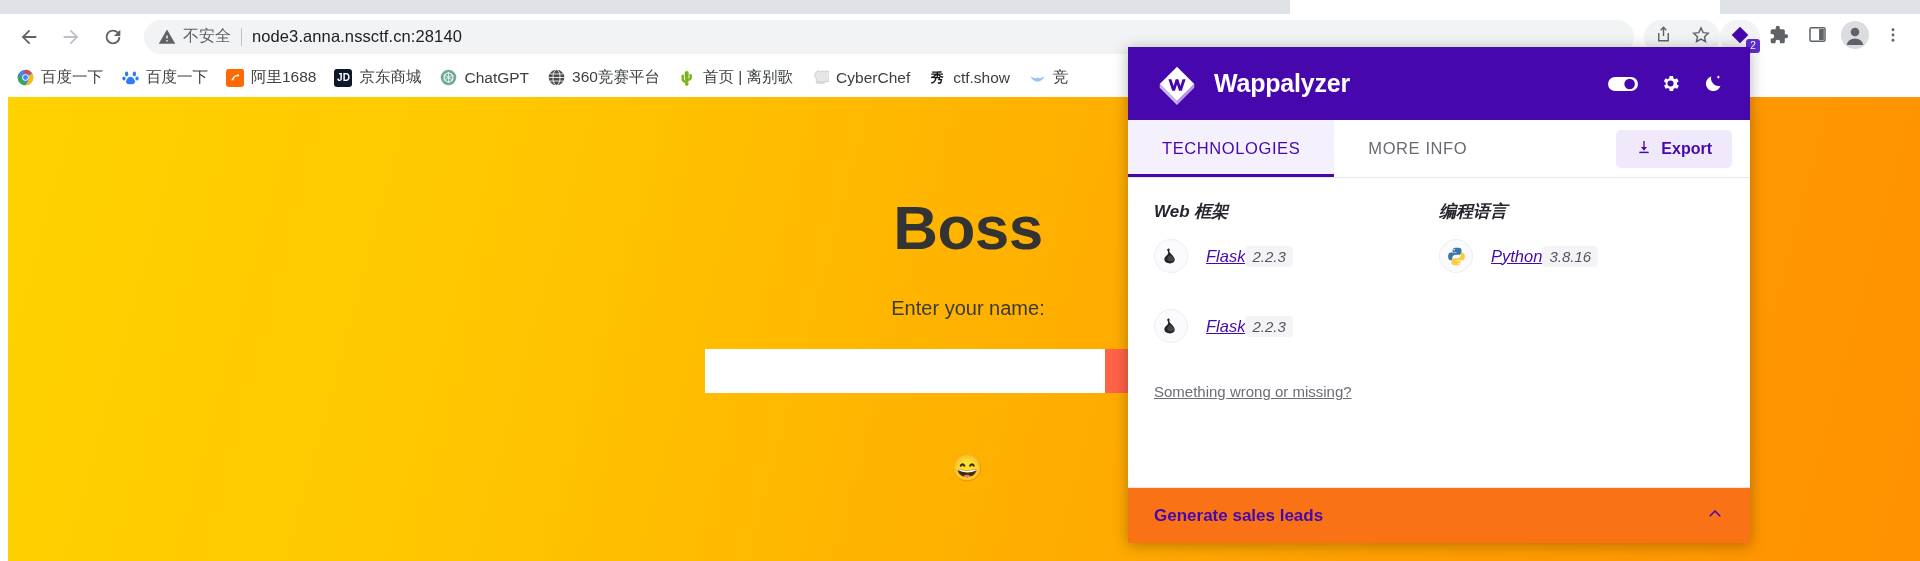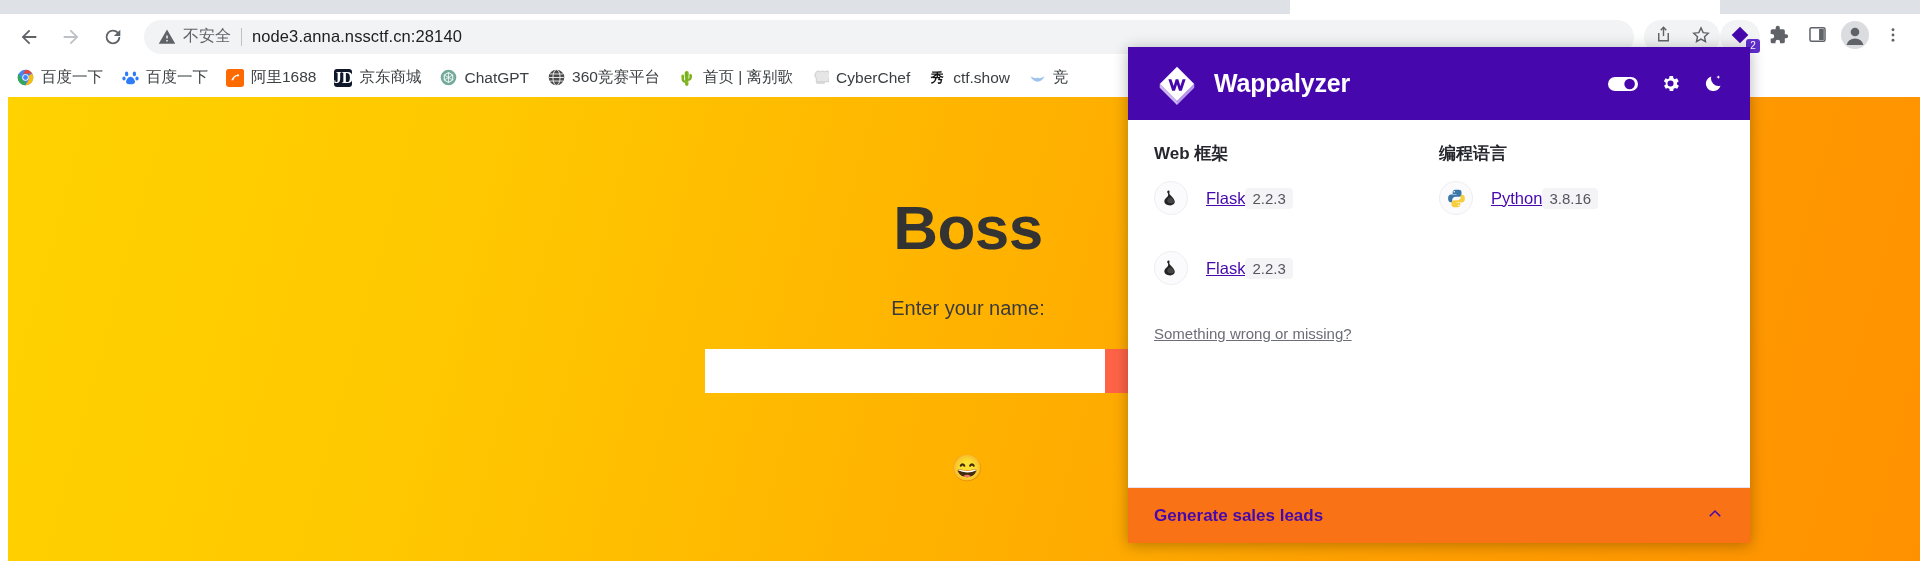--- a/index.html
+++ b/index.html
@@ -145,21 +145,21 @@
   }
   .export-btn {
     margin-left: auto; align-self: center; margin-right: 18px;
     background: #efe9fb; color: #4608AD; font-size: 16px; font-weight: bold;
     border: none; border-radius: 5px; height: 38px; padding: 0 20px;
     display: flex; align-items: center; gap: 9px; cursor: pointer;
     font-family: "Liberation Sans", sans-serif;
   }
 
   .wapp-body { flex: 1 1 auto; padding: 22px 26px 0 26px; background:#fff; overflow:hidden; }
-  .tech-grid { display: flex; }
+  .tech-grid { display: flex; font-style: italic; }
   .tech-col { width: 50%; }
   .cat-title {
     font-size: 17px; font-weight: bold; color: #26262e; margin-bottom: 16px;
   }
   .tech-row { display: flex; align-items: center; margin-bottom: 36px; }
   .tech-ico {
     width: 34px; height: 34px; border-radius: 50%; background: #fbfbfd;
     border: 1px solid #eeeef3;
     display: flex; align-items: center; justify-content: center; flex: 0 0 auto;
   }
@@ -323,21 +323,21 @@
       <span class="bm-ico" style="background:#ff6a00;">
         <svg width="17" height="17" viewBox="0 0 24 24">
             <rect width="24" height="24" rx="4" fill="#ff6a00"></rect>
             <path d="M6 16c2-6 7-9 11-7-3 0-7 2-8 7z" fill="#fff"></path>
             <circle cx="15.5" cy="9" r="1.6" fill="#fff"></circle>
           </svg>
       </span>
       <span class="bm-label">阿里1688</span>
     </div>
     <div class="bm">
-      <span class="bm-ico" style="background:#0f172a;color:#fff;font-weight:bold;font-size:16px;font-family:Liberation Serif, serif;">JD</span>
+      <span class="bm-ico" style="background:#0f172a;color:#fff;font-weight:bold;font-size:10px;">JD</span>
       <span class="bm-label">京东商城</span>
     </div>
     <div class="bm">
       <span class="bm-ico">
         <svg width="17" height="17" viewBox="0 0 24 24">
             <circle cx="12" cy="12" r="11" fill="#74aa9c"></circle>
             <path d="M12 5l6 3.5v7L12 19l-6-3.5v-7z" fill="none" stroke="#fff" stroke-width="1.4"></path>
             <path d="M12 5v14M6 8.5l12 7M18 8.5l-12 7" stroke="#fff" stroke-width="1.1"></path>
           </svg>
       </span>
@@ -416,20 +416,37 @@
         </span>
         <span class="hdr-icon">
           <svg width="21" height="21" viewBox="0 0 24 24" fill="#ffffff">
               <path d="M20 14.5A8.5 8.5 0 019.5 4 8.5 8.5 0 1020 14.5z"></path>
               <path d="M17.5 2.5l.6 1.6 1.6.6-1.6.6-.6 1.6-.6-1.6-1.6-.6 1.6-.6z"></path>
             </svg>
         </span>
       </span>
     </div>
 
+    <div class="wapp-tabs">
+      <div class="wtab active">
+        <span>TECHNOLOGIES</span>
+      </div>
+      <div class="wtab">
+        <span>MORE INFO</span>
+      </div>
+      <button class="export-btn">
+        <span>
+          <svg width="16" height="16" viewBox="0 0 24 24" fill="#4608AD">
+              <path d="M11 3h2v9h3.5L12 17.5 7.5 12H11z"></path>
+              <rect x="5" y="19" width="14" height="2.2"></rect>
+            </svg>
+        </span>
+        <span>Export</span>
+      </button>
+    </div>
 
     <div class="wapp-body">
       <div class="tech-grid">
 
         <div class="tech-col">
           <div>
             <div class="cat-title">Web 框架</div>
             <div class="tech-row">
               <span class="tech-ico">
                 <svg width="20" height="20" viewBox="0 0 24 24">

